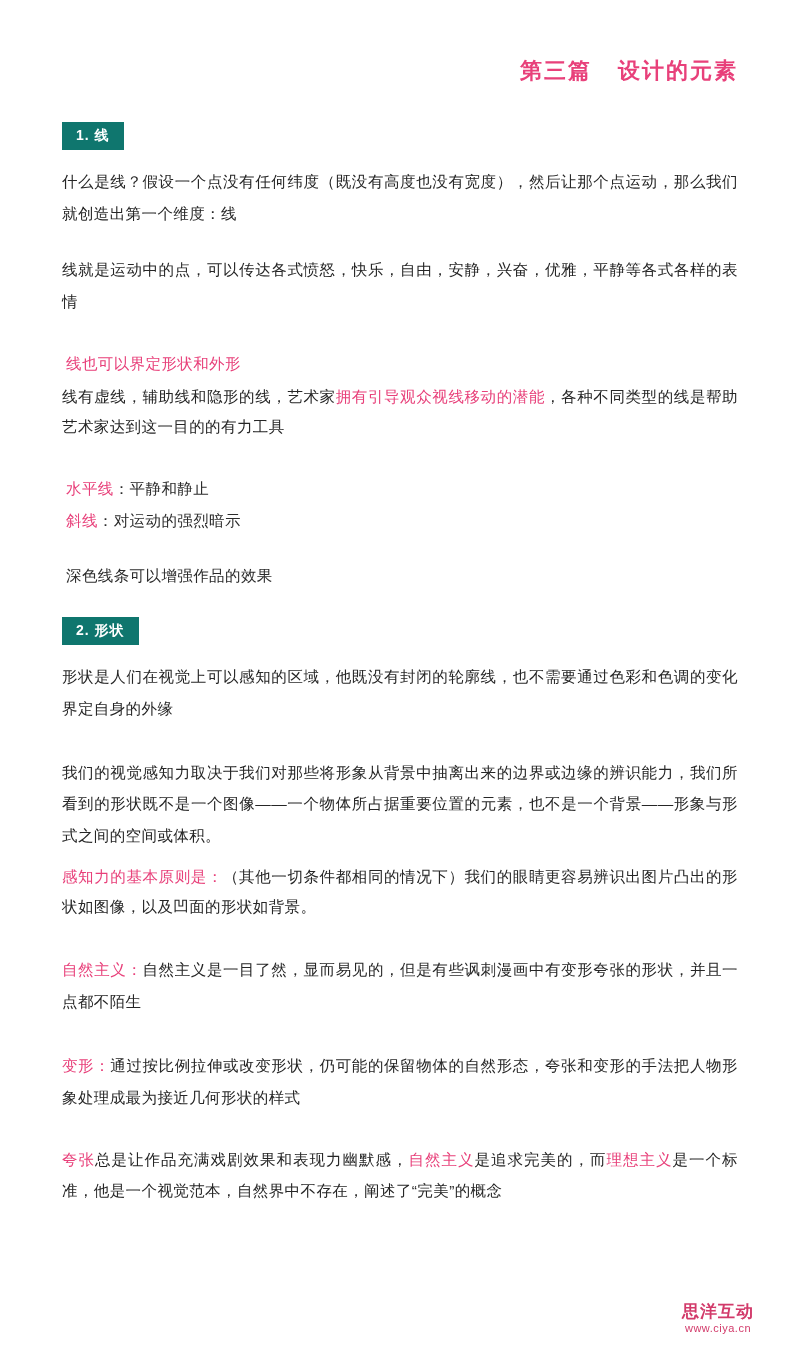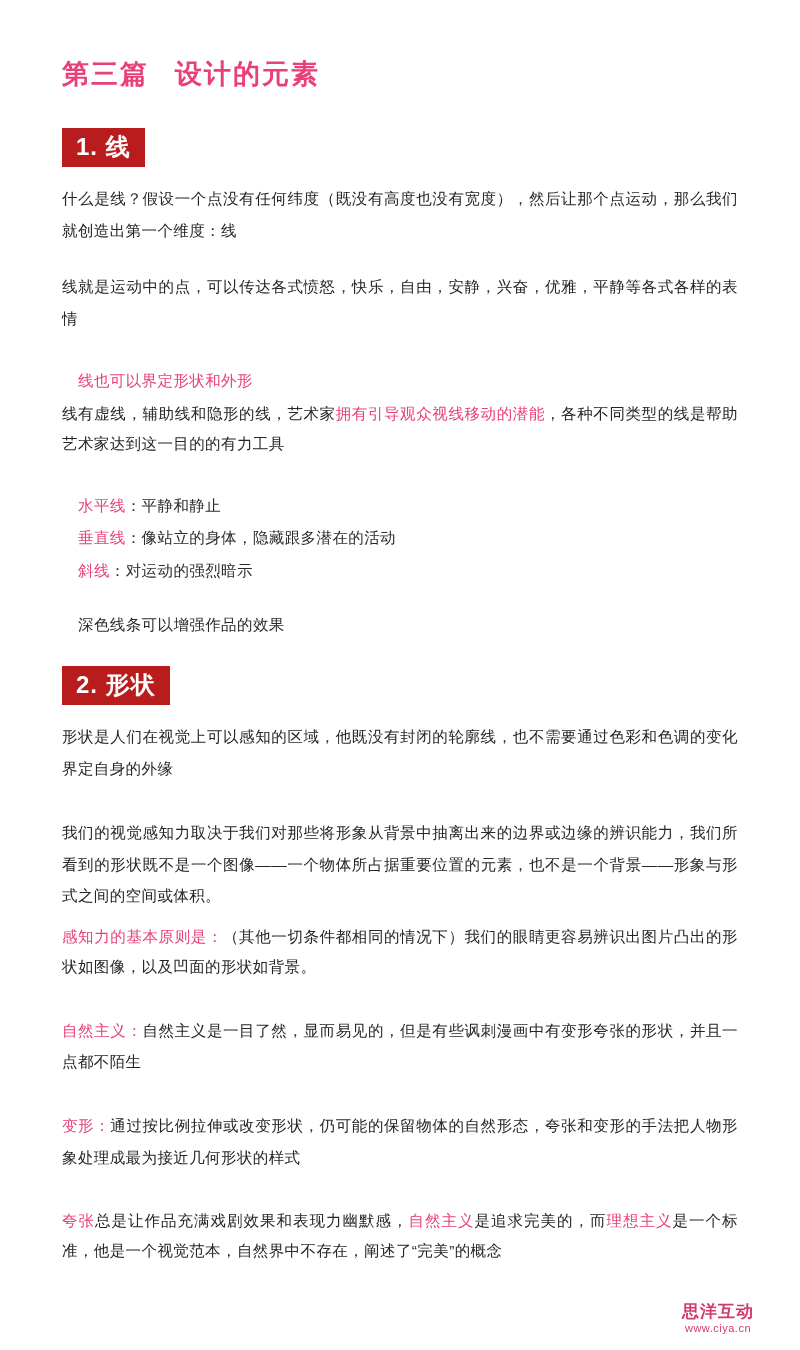--- a/index.html
+++ b/index.html
@@ -16,36 +16,36 @@
     overflow: hidden;
   }
   .page {
     width: 800px;
     min-height: 1350px;
     box-sizing: border-box;
     padding: 48px 62px 30px 62px;
     position: relative;
   }
   .doc-title {
-    text-align: left;
+    text-align: right;
     color: #e8407a;
-    font-size: 27px;
+    font-size: 22px;
     font-weight: bold;
     letter-spacing: 2px;
     margin: 8px 0 26px 0;
   }
   .doc-title .sep {
     display: inline-block;
     width: 26px;
   }
   .section-heading {
     display: inline-block;
-    background: #b91c1c;
+    background: #0f766e;
     color: #ffffff;
-    font-size: 24px;
+    font-size: 14px;
     font-weight: bold;
     padding: 6px 14px 7px 14px;
     margin: 10px 0 16px 0;
     letter-spacing: 1px;
     line-height: 1.1;
   }
   .para {
     font-size: 15.5px;
     line-height: 2.05;
     margin: 0 0 10px 0;
@@ -57,21 +57,21 @@
     line-height: 1.95;
   }
   .gap-lg { height: 22px; }
   .gap-md { height: 14px; }
   .pink {
     color: #e8407a;
   }
   .list-line {
     font-size: 15.5px;
     line-height: 1.95;
-    margin: 0 0 2px 16px;
+    margin: 0 0 2px 4px;
     letter-spacing: 0.4px;
   }
   .watermark {
     position: absolute;
     right: 46px;
     bottom: 14px;
     text-align: center;
     color: #d23a6a;
     line-height: 1.25;
   }
@@ -116,23 +116,20 @@
     <p class="para tight">
       <span>线有虚线，辅助线和隐形的线，艺术家</span><span class="pink">拥有引导观众视线移动的潜能</span><span>，各种不同类型的线是帮助艺术家达到这一目的的有力工具</span>
     </p>
 
     <div class="gap-lg"></div>
 
     <p class="list-line">
       <span class="pink">水平线</span><span>：平静和静止</span>
     </p>
     <p class="list-line">
-      <span class="pink">垂直线</span><span>：像站立的身体，隐藏跟多潜在的活动</span>
-    </p>
-    <p class="list-line">
       <span class="pink">斜线</span><span>：对运动的强烈暗示</span>
     </p>
 
     <div class="gap-lg"></div>
 
     <p class="list-line">深色线条可以增强作品的效果</p>
   </div>
 
   <div class="section-2">
     <div class="section-heading">2. 形状</div>

